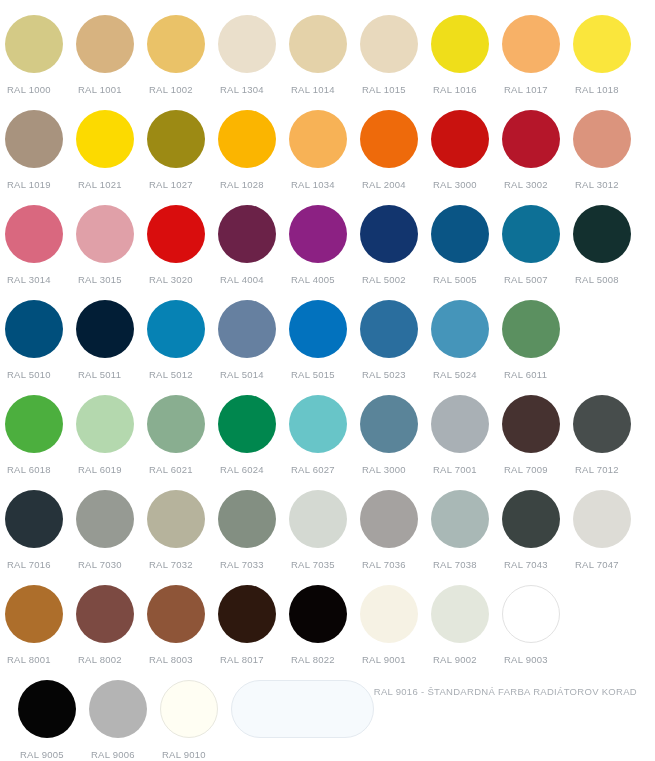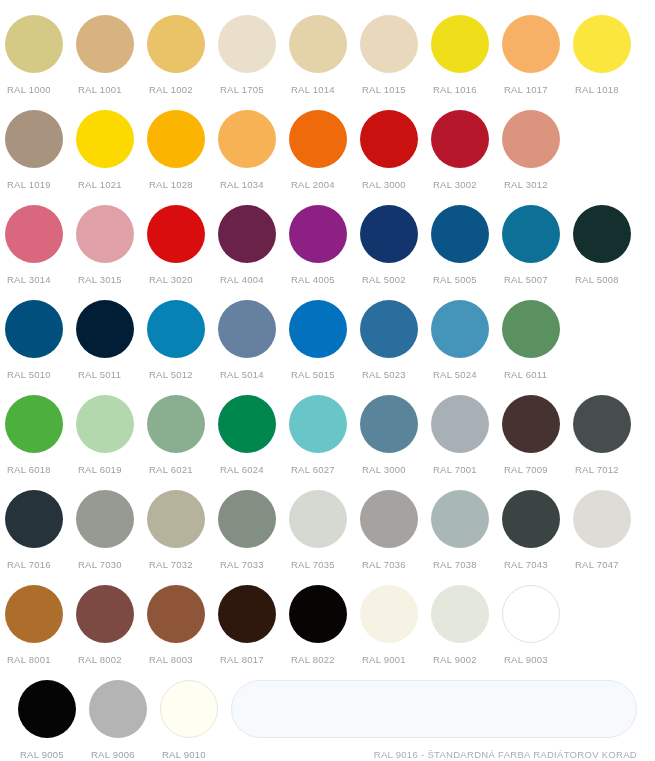--- a/index.html
+++ b/index.html
@@ -60,22 +60,22 @@
     display: flex;
     height: 95px;
     padding-left: 18px;
     box-sizing: border-box;
     align-items: flex-start;
   }
 
   .wide-cell {
     flex: 1;
     display: flex;
-    flex-direction: column;
-    align-items: flex-end;
+    flex-direction: row;
+    align-items: flex-start;
     padding-right: 18px;
     box-sizing: border-box;
   }
 
   .wide-pill {
     width: 100%;
     height: 58px;
     margin-top: 5px;
     border-radius: 29px;
     box-sizing: border-box;
@@ -103,21 +103,21 @@
     <div class="swatch-cell">
       <div class="swatch-dot" style="background:#D7B380;"></div>
       <div class="swatch-label">RAL 1001</div>
     </div>
     <div class="swatch-cell">
       <div class="swatch-dot" style="background:#EAC268;"></div>
       <div class="swatch-label">RAL 1002</div>
     </div>
     <div class="swatch-cell">
       <div class="swatch-dot" style="background:#EADFCB;"></div>
-      <div class="swatch-label">RAL 1705</div>
+      <div class="swatch-label">RAL 1304</div>
     </div>
     <div class="swatch-cell">
       <div class="swatch-dot" style="background:#E4D2A9;"></div>
       <div class="swatch-label">RAL 1014</div>
     </div>
     <div class="swatch-cell">
       <div class="swatch-dot" style="background:#E8D9BD;"></div>
       <div class="swatch-label">RAL 1015</div>
     </div>
     <div class="swatch-cell">
@@ -135,20 +135,24 @@
   </div>
 
   <div class="swatch-row">
     <div class="swatch-cell">
       <div class="swatch-dot" style="background:#A8937E;"></div>
       <div class="swatch-label">RAL 1019</div>
     </div>
     <div class="swatch-cell">
       <div class="swatch-dot" style="background:#FCDA00;"></div>
       <div class="swatch-label">RAL 1021</div>
+    </div>
+    <div class="swatch-cell">
+      <div class="swatch-dot" style="background:#9C8A14;"></div>
+      <div class="swatch-label">RAL 1027</div>
     </div>
     <div class="swatch-cell">
       <div class="swatch-dot" style="background:#FBB500;"></div>
       <div class="swatch-label">RAL 1028</div>
     </div>
     <div class="swatch-cell">
       <div class="swatch-dot" style="background:#F7B256;"></div>
       <div class="swatch-label">RAL 1034</div>
     </div>
     <div class="swatch-cell">

